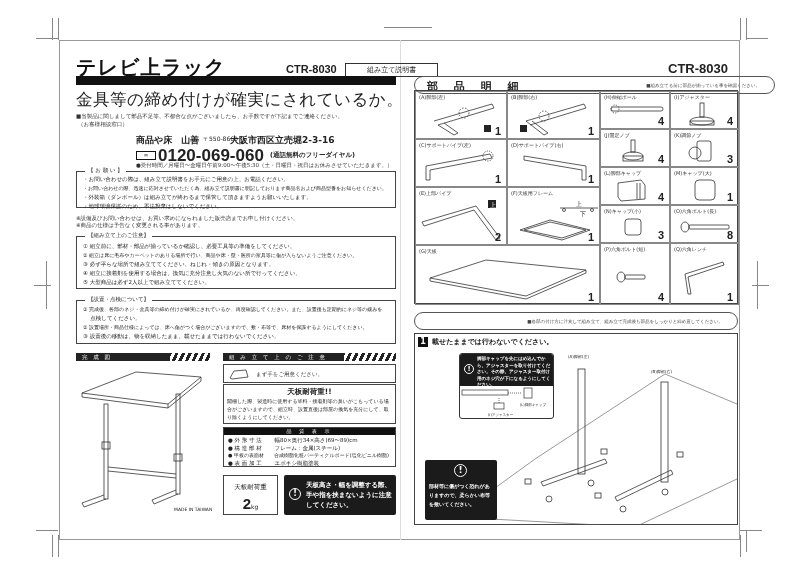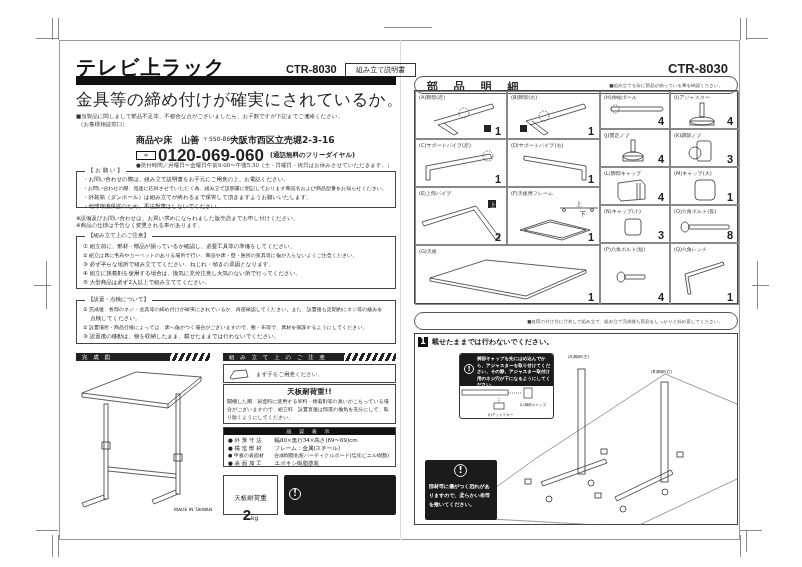--- a/index.html
+++ b/index.html
@@ -4,21 +4,21 @@
 <style>
 *{box-sizing:border-box;margin:0;padding:0;}
 html,body{width:802px;height:567px;overflow:hidden;background:#fff;}
 body{position:relative;font-family:"DejaVu Sans","Liberation Sans",sans-serif;color:#222;}
 .crop{position:absolute;background:#888;}
 .sheet{position:absolute;left:59px;top:40px;width:681px;height:500px;border:1px solid #999;}
 .fold{position:absolute;left:400px;top:40px;width:1px;height:500px;background:#ddd;}
 .abs{position:absolute;}
 .t-title{left:76px;top:54px;font-size:20px;font-weight:bold;letter-spacing:1px;color:#111;}
 .t-model{left:286px;top:63px;font-size:11px;font-weight:bold;font-family:"Liberation Sans",sans-serif;}
-.t-doc{left:345px;top:63px;font-size:7px;border:1px solid #333;padding:1px 10px;}
+.t-doc{left:345px;top:63px;font-size:7px;border:1px solid #333;padding:1px 21px;}
 .bar{left:76px;top:76px;width:320px;height:9px;background:#111;}
 .t-thanks{left:76px;top:89px;font-size:16.5px;font-family:"DejaVu Serif","Liberation Serif",serif;letter-spacing:.5px;}
 .small{font-size:5.5px;line-height:7px;color:#333;white-space:nowrap;}
 .t-company{left:136px;top:134px;font-size:9px;font-weight:bold;}
 .t-zip{left:203px;top:135px;font-size:6px;}
 .t-addr{left:230px;top:134px;font-size:9px;font-weight:bold;}
 .t-phone{left:158px;top:146px;font-size:17px;font-weight:bold;font-family:"Liberation Sans",sans-serif;}
 .phone-ico{left:136px;top:151px;width:20px;height:9px;border:1.5px solid #111;font-size:6px;text-align:center;line-height:6px;}
 .t-phonenote{left:270px;top:151px;font-size:6.5px;font-weight:bold;}
 .t-hours{left:136px;top:162px;font-size:5.5px;}
@@ -146,29 +146,30 @@
 <div class="box" style="left:223px;top:427px;width:173px;height:40px;">
   <div style="background:#111;color:#fff;font-size:5px;text-align:center;height:7px;line-height:7px;letter-spacing:3px;">品 質 表 示</div>
   <div style="padding:2px 4px;font-size:5.5px;line-height:7.5px;">
     <div style="white-space:nowrap;"><span>●</span> <span style="display:inline-block;width:40px;">外 形 寸 法</span><span>幅80×奥行34×高さ(69〜89)cm</span></div>
     <div style="white-space:nowrap;"><span>●</span> <span style="display:inline-block;width:40px;">構 造 部 材</span><span>フレーム：金属(スチール)</span></div>
     <div style="white-space:nowrap;font-size:5px;"><span>●</span> <span style="display:inline-block;width:40px;">甲板の表面材</span><span>合成樹脂化粧パーティクルボード(塩化ビニル樹脂)</span></div>
     <div style="white-space:nowrap;"><span>●</span> <span style="display:inline-block;width:40px;">表 面 加 工</span><span>エポキシ樹脂塗装</span></div>
   </div>
 </div>
 <div class="box" style="left:223px;top:475px;width:55px;height:40px;text-align:center;border:1.5px solid #444;">
-  <div style="font-size:6.5px;margin-top:18px;">天板耐荷重</div>
+  <div style="font-size:6.5px;margin-top:7px;">天板耐荷重</div>
   <div style="margin-top:2px;"><span style="font-size:15px;font-weight:bold;font-family:'Liberation Sans',sans-serif;">2</span><span style="font-size:6px;">kg</span></div>
 </div>
 <div class="warn-dark" style="left:284px;top:475px;width:112px;height:40px;">
   <span class="abs excl" style="left:5px;top:13px;width:12px;height:12px;font-size:8px;line-height:10px;">!</span>
+  <div class="abs" style="left:22px;top:5px;right:4px;font-size:6.5px;font-weight:bold;line-height:10px;">天板高さ・幅を調整する際、手や指を挟まないように注意してください。</div>
 </div>
 
 <div class="abs" style="left:668px;top:61px;font-size:13px;font-weight:bold;font-family:'Liberation Sans',sans-serif;">CTR-8030</div>
-<div class="section-cap" style="left:414px;top:76px;width:324px;">
+<div class="section-cap" style="left:414px;top:76px;width:361px;">
   <span class="lbl">部 品 明 細</span>
   <span class="note">■組み立てる前に部品が揃っている事を確認ください。</span>
 </div>
 
 <div class="pgrid">
 
   <div class="cell" style="left:0;top:0;width:92px;height:48px;">
     <span class="cname">(A)脚部(左)</span>
     <svg style="left:8px;top:9px;" width="80" height="36">
         <g fill="none" stroke="#333" stroke-width="0.8">

